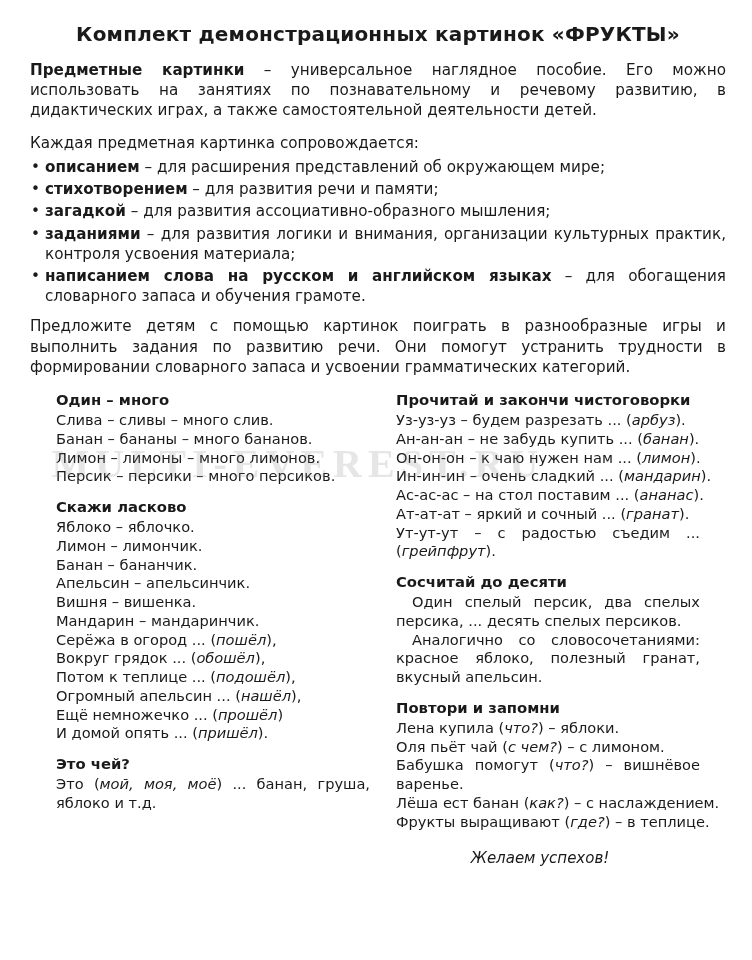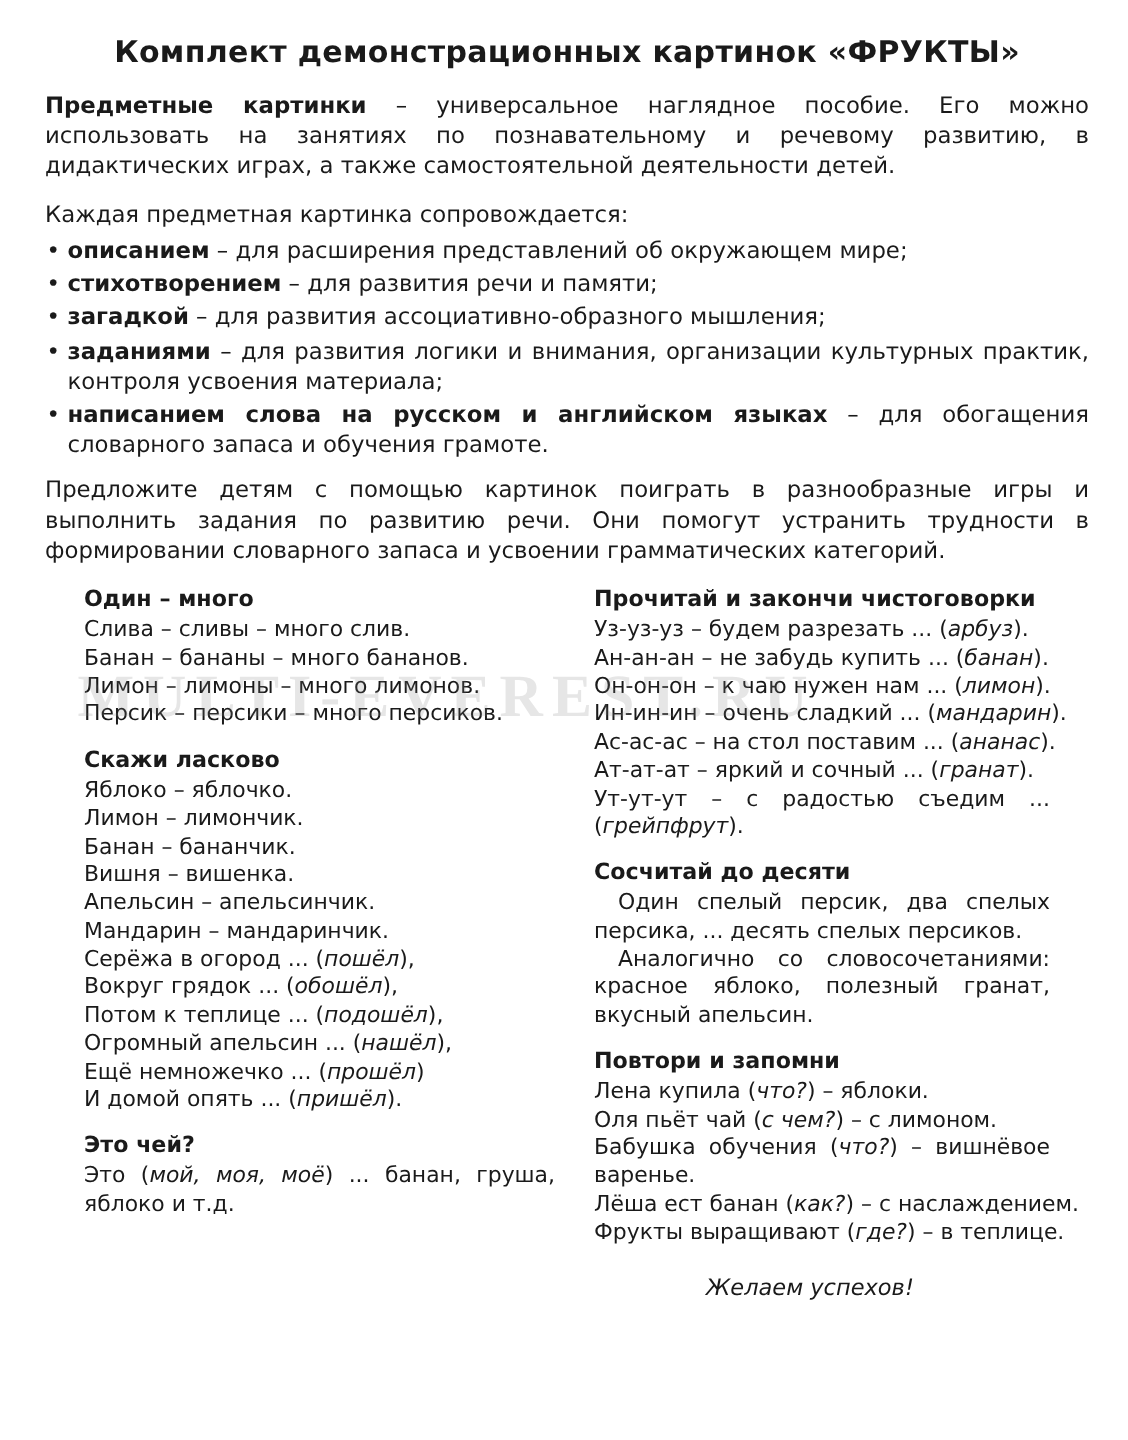--- a/index.html
+++ b/index.html
@@ -151,22 +151,22 @@
       <div class="sec-title">Один – много</div>
       <p class="line">Слива – сливы – много слив.</p>
       <p class="line">Банан – бананы – много бананов.</p>
       <p class="line">Лимон – лимоны – много лимонов.</p>
       <p class="line">Персик – персики – много персиков.</p>
 
       <div class="sec-title tight">Скажи ласково</div>
       <p class="line">Яблоко – яблочко.</p>
       <p class="line">Лимон – лимончик.</p>
       <p class="line">Банан – бананчик.</p>
+      <p class="line">Апельсин – апельсинчик.</p>
       <p class="line">Вишня – вишенка.</p>
-      <p class="line">Апельсин – апельсинчик.</p>
       <p class="line">Мандарин – мандаринчик.</p>
 
       <p class="line"><span>Серёжа в огород ... (</span><i>пошёл</i><span>),</span></p>
       <p class="line"><span>Вокруг грядок ... (</span><i>обошёл</i><span>),</span></p>
       <p class="line"><span>Потом к теплице ... (</span><i>подошёл</i><span>),</span></p>
       <p class="line"><span>Огромный апельсин ... (</span><i>нашёл</i><span>),</span></p>
       <p class="line"><span>Ещё немножечко ... (</span><i>прошёл</i><span>)</span></p>
       <p class="line"><span>И домой опять ... (</span><i>пришёл</i><span>).</span></p>
 
       <div class="sec-title tight">Это чей?</div>
@@ -185,21 +185,21 @@
       <p class="line"><span>Ат-ат-ат – яркий и сочный ... (</span><i>гранат</i><span>).</span></p>
       <p class="line wrap"><span>Ут-ут-ут – с радостью съедим ... (</span><i>грейпфрут</i><span>).</span></p>
 
       <div class="sec-title tight">Сосчитай до десяти</div>
       <p class="blockpara indent">Один спелый персик, два спелых персика, ... десять спелых персиков.</p>
       <p class="blockpara indent">Аналогично со словосочетаниями: красное яблоко, полезный гранат, вкусный апельсин.</p>
 
       <div class="sec-title tight">Повтори и запомни</div>
       <p class="line"><span>Лена купила (</span><i>что?</i><span>) – яблоки.</span></p>
       <p class="line"><span>Оля пьёт чай (</span><i>с чем?</i><span>) – с лимоном.</span></p>
-      <p class="line wrap"><span>Бабушка обучения (</span><i>что?</i><span>) – вишнёвое варенье.</span></p>
+      <p class="line wrap"><span>Бабушка помогут (</span><i>что?</i><span>) – вишнёвое варенье.</span></p>
       <p class="line"><span>Лёша ест банан (</span><i>как?</i><span>) – с наслаждением.</span></p>
       <p class="line"><span>Фрукты выращивают (</span><i>где?</i><span>) – в теплице.</span></p>
 
       <div class="closing">Желаем успехов!</div>
 
     </div>
 
   </div>
 
 </div>

